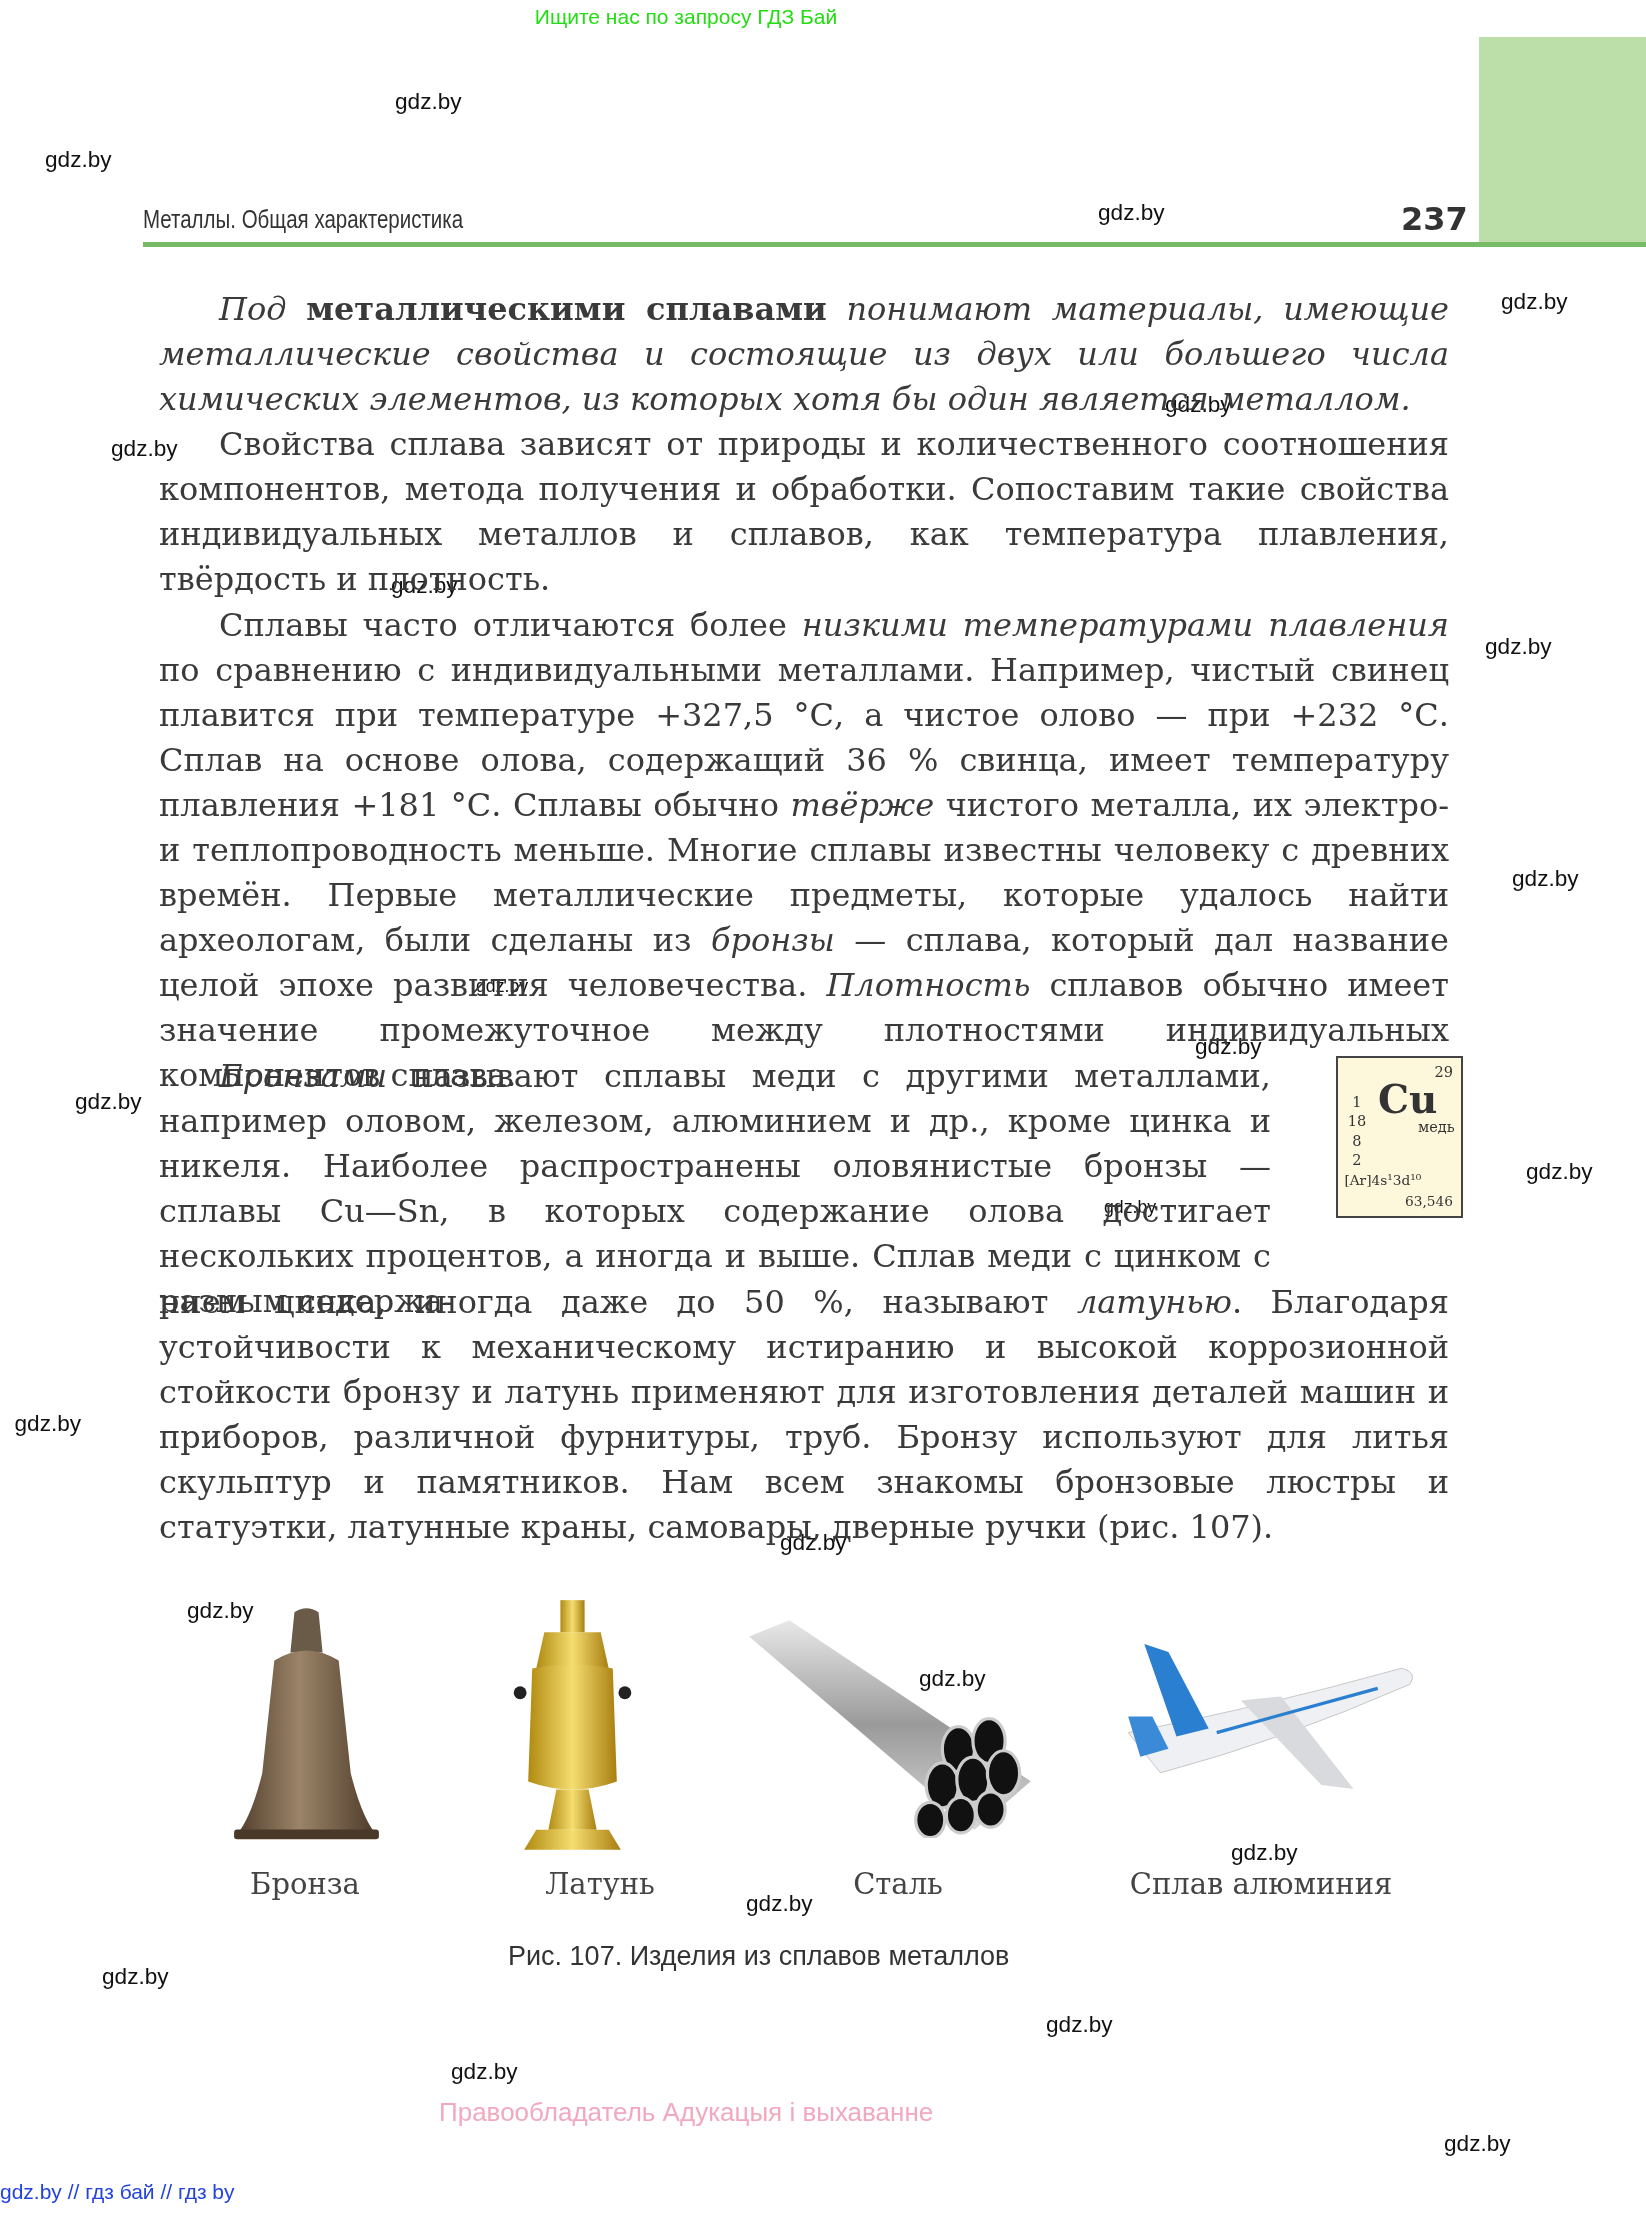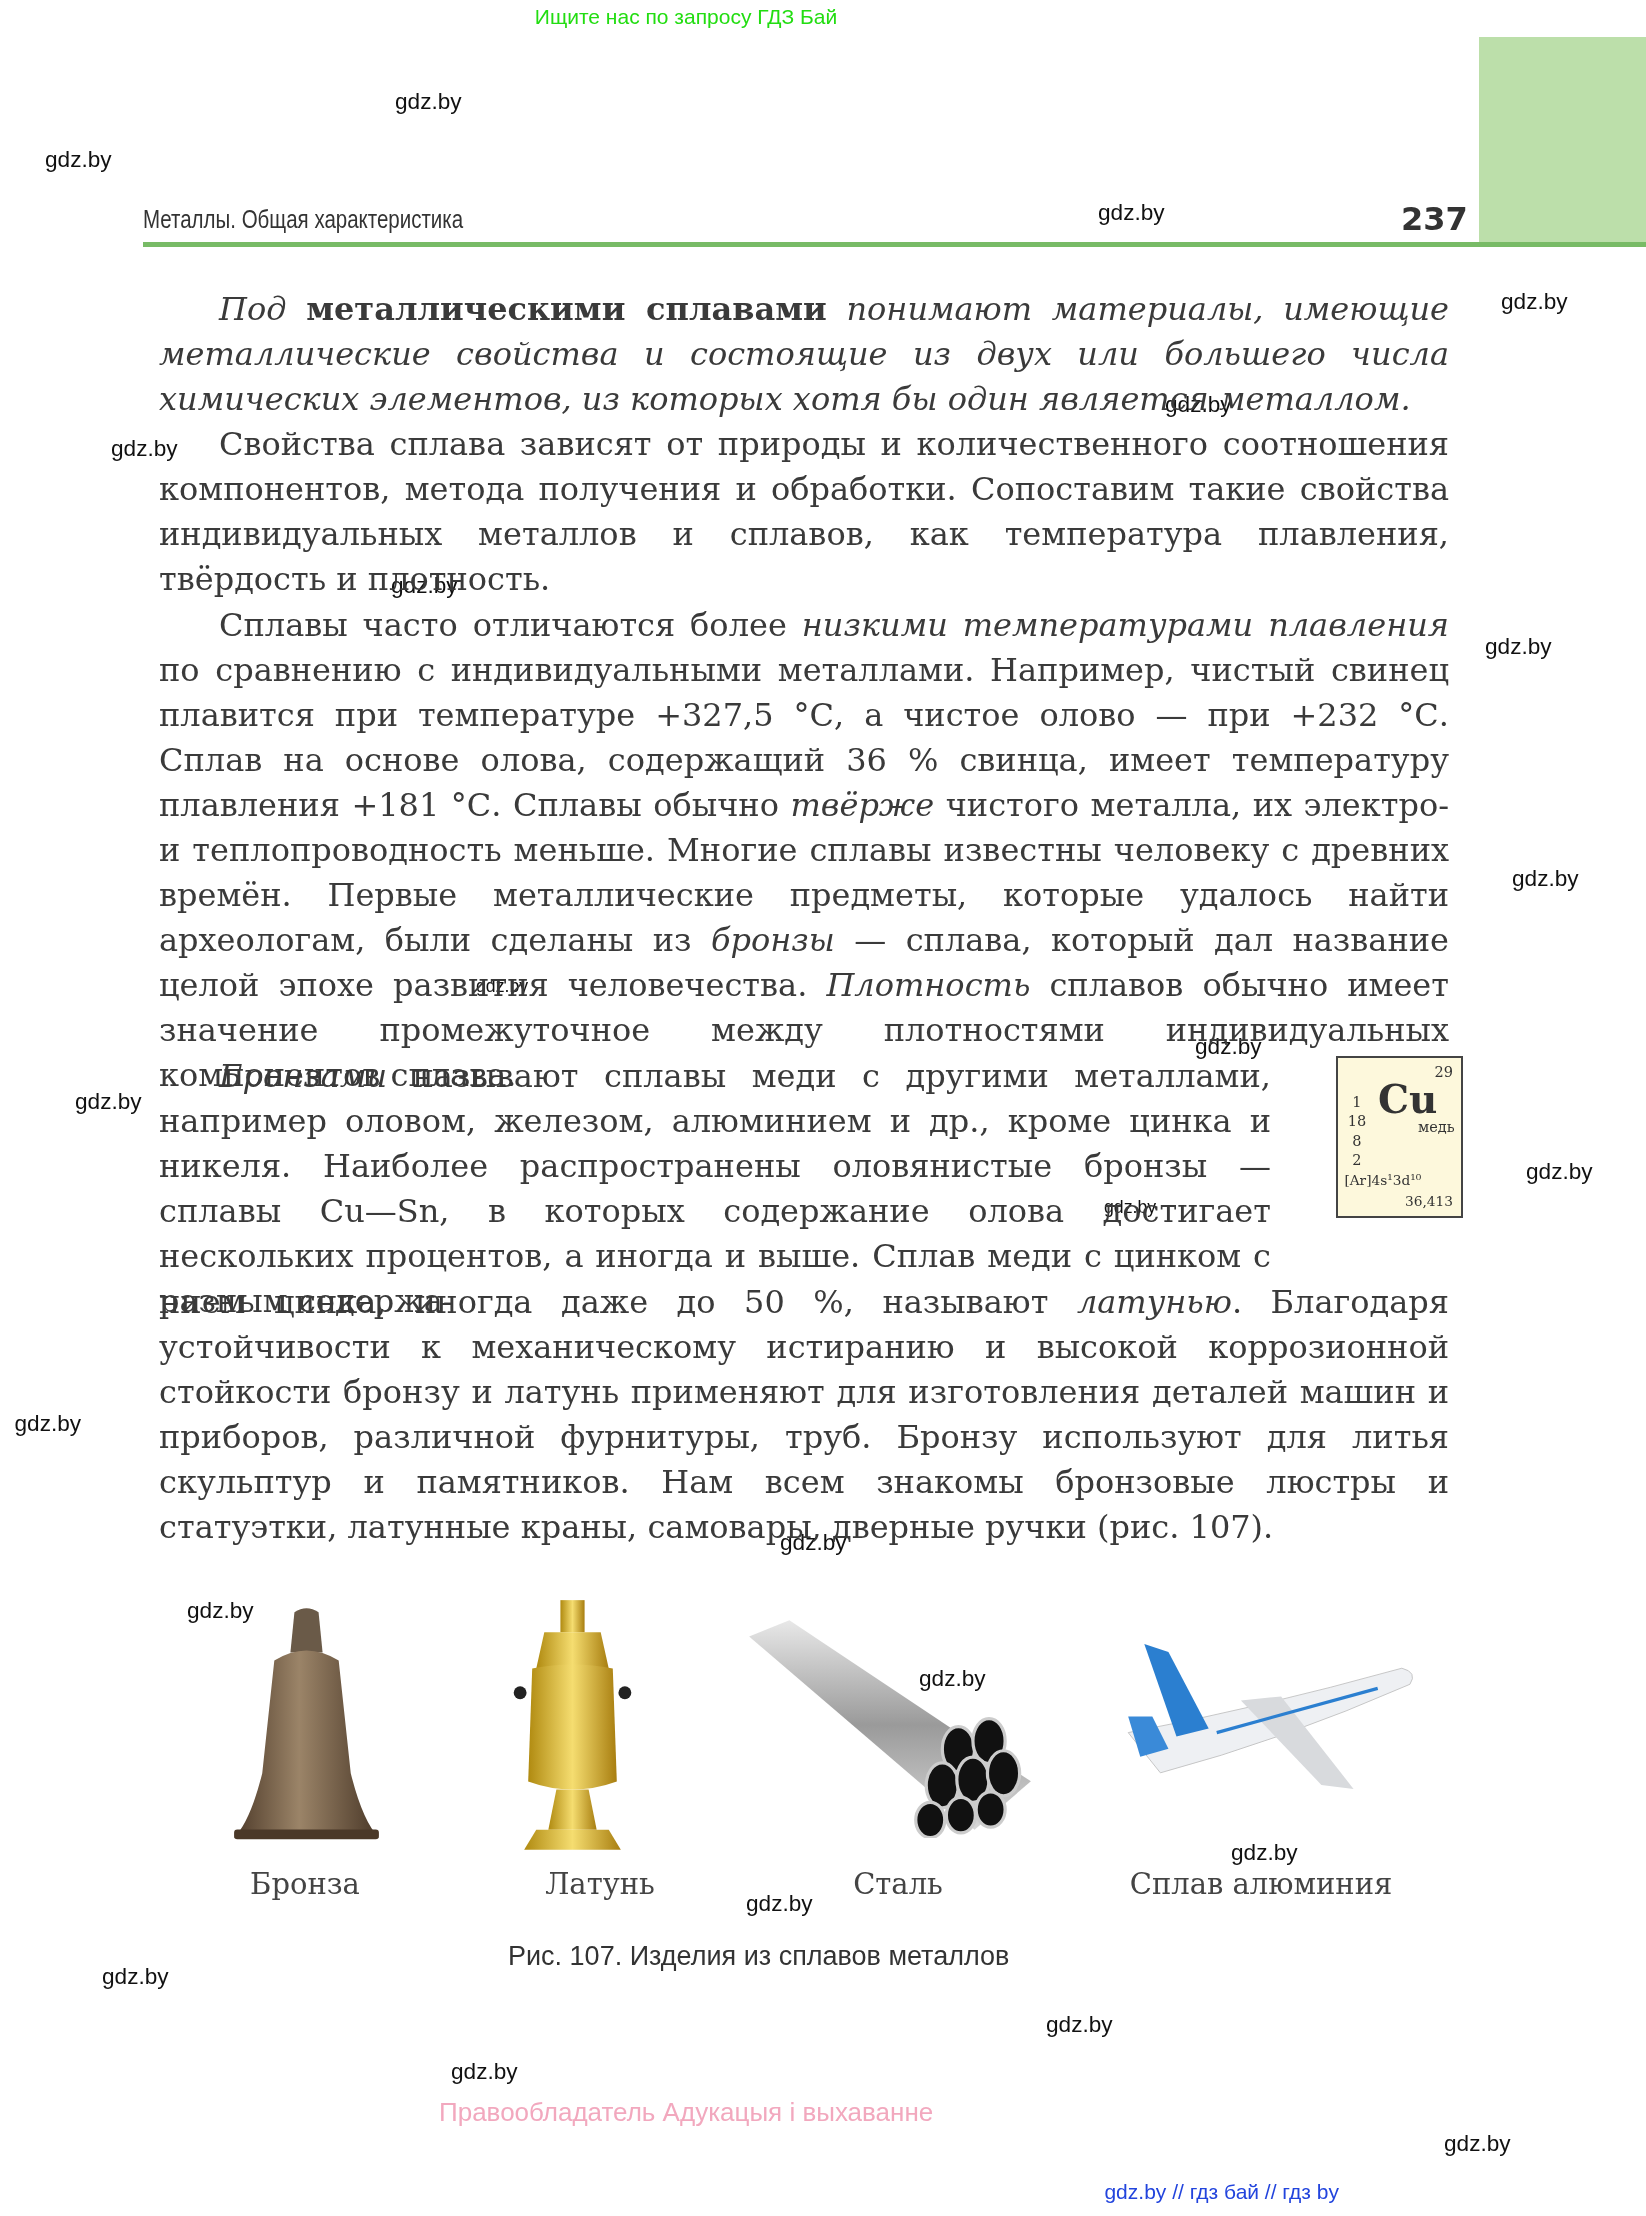--- a/index.html
+++ b/index.html
@@ -24,21 +24,21 @@
             box-sizing:border-box; font-family:"DejaVu Serif", serif; color:#333;padding-left:45px; }
   .cu-box .num { position:absolute; right:8px; top:6.4px; font-size:14.5px; }
   .cu-box .sym { position:absolute; left:40px; top:17.7px; font-size:39px; font-weight:bold; }
   .cu-box .shells { position:absolute; left:9.7px; top:35px; font-size:14.5px; line-height:19.3px; text-align:center; }
   .cu-box .name { position:absolute; right:6.4px; top:61px; font-size:14.5px;margin-left:26px; }
   .cu-box .config { position:absolute; left:6.4px; top:114px; font-size:13.7px; }
   .cu-box .mass { position:absolute; right:8px; top:135px; font-size:13.7px; }
   .fig-cap { font-size:29px; color:#444; text-align:center; width:242px; }
   .fig-caption { left:508px; top:1941px; font-family:"Liberation Sans", sans-serif; font-size:27px; color:#333; }
   .rights { left:439px; top:2055px; font-family:"Liberation Sans", sans-serif; font-size:26px; color:#f2a8be;margin-top:42px; }
-  .footer { left:16px; width:1323px; top:2180px; text-align:right; font-family:"Liberation Sans", sans-serif;
+  .footer { left:0; width:1323px; top:2180px; text-align:left; font-family:"Liberation Sans", sans-serif;
             font-size:21px; color:#2244dd; }
 </style>
 </head>
 <body>
 
 <div class="abs topbanner">Ищите нас по запросу ГДЗ Бай</div>
 <div class="abs greenblock"></div>
 
 <div class="abs header-title">Металлы. Общая характеристика</div>
 <div class="abs page-num">237</div>
@@ -100,21 +100,21 @@
   <span class="num">29</span>
   <span class="sym">Cu</span>
   <div class="shells">
     <div>1</div>
     <div>18</div>
     <div>8</div>
     <div>2</div>
   </div>
   <span class="name">медь</span>
   <span class="config">[Ar]4s¹3d¹⁰</span>
-  <span class="mass">36,413</span>
+  <span class="mass">63,546</span>
 </div>
 
 <svg class="abs" style="left:218px;top:1604px" width="177" height="250" viewBox="0 0 220 310">
   <defs>
       <linearGradient id="bz" x1="0" x2="1">
         <stop offset="0" stop-color="#4e3b2a"></stop>
         <stop offset=".45" stop-color="#9b8468"></stop>
         <stop offset="1" stop-color="#4a3828"></stop>
       </linearGradient>
     </defs>

